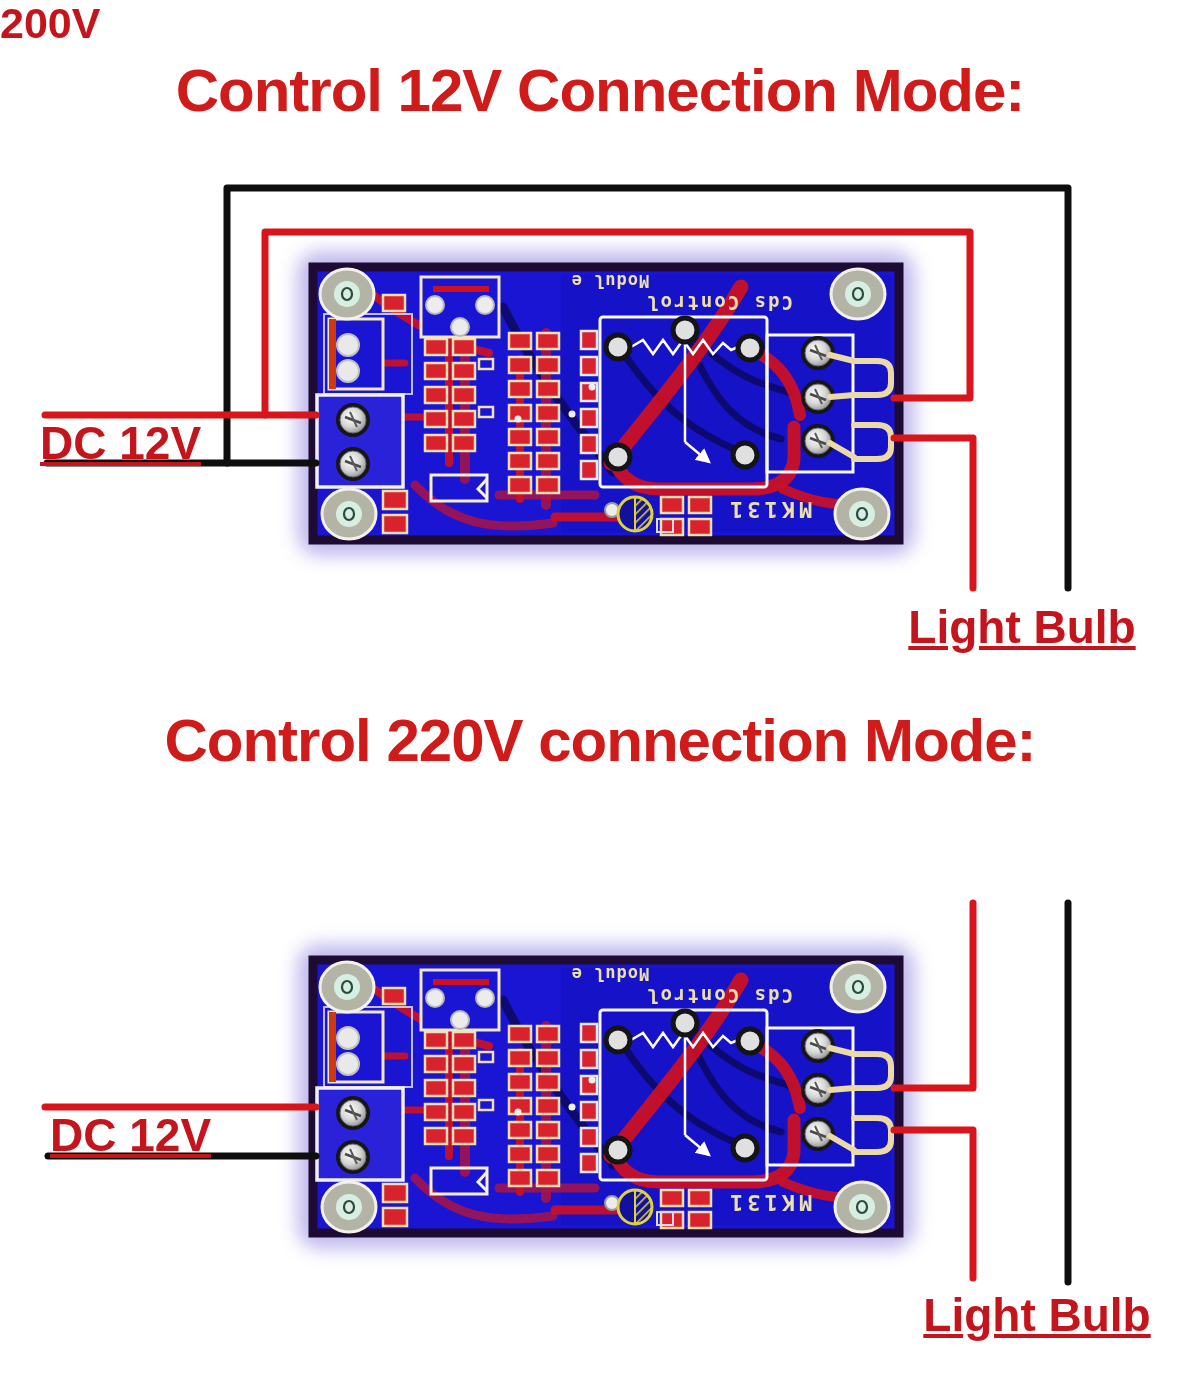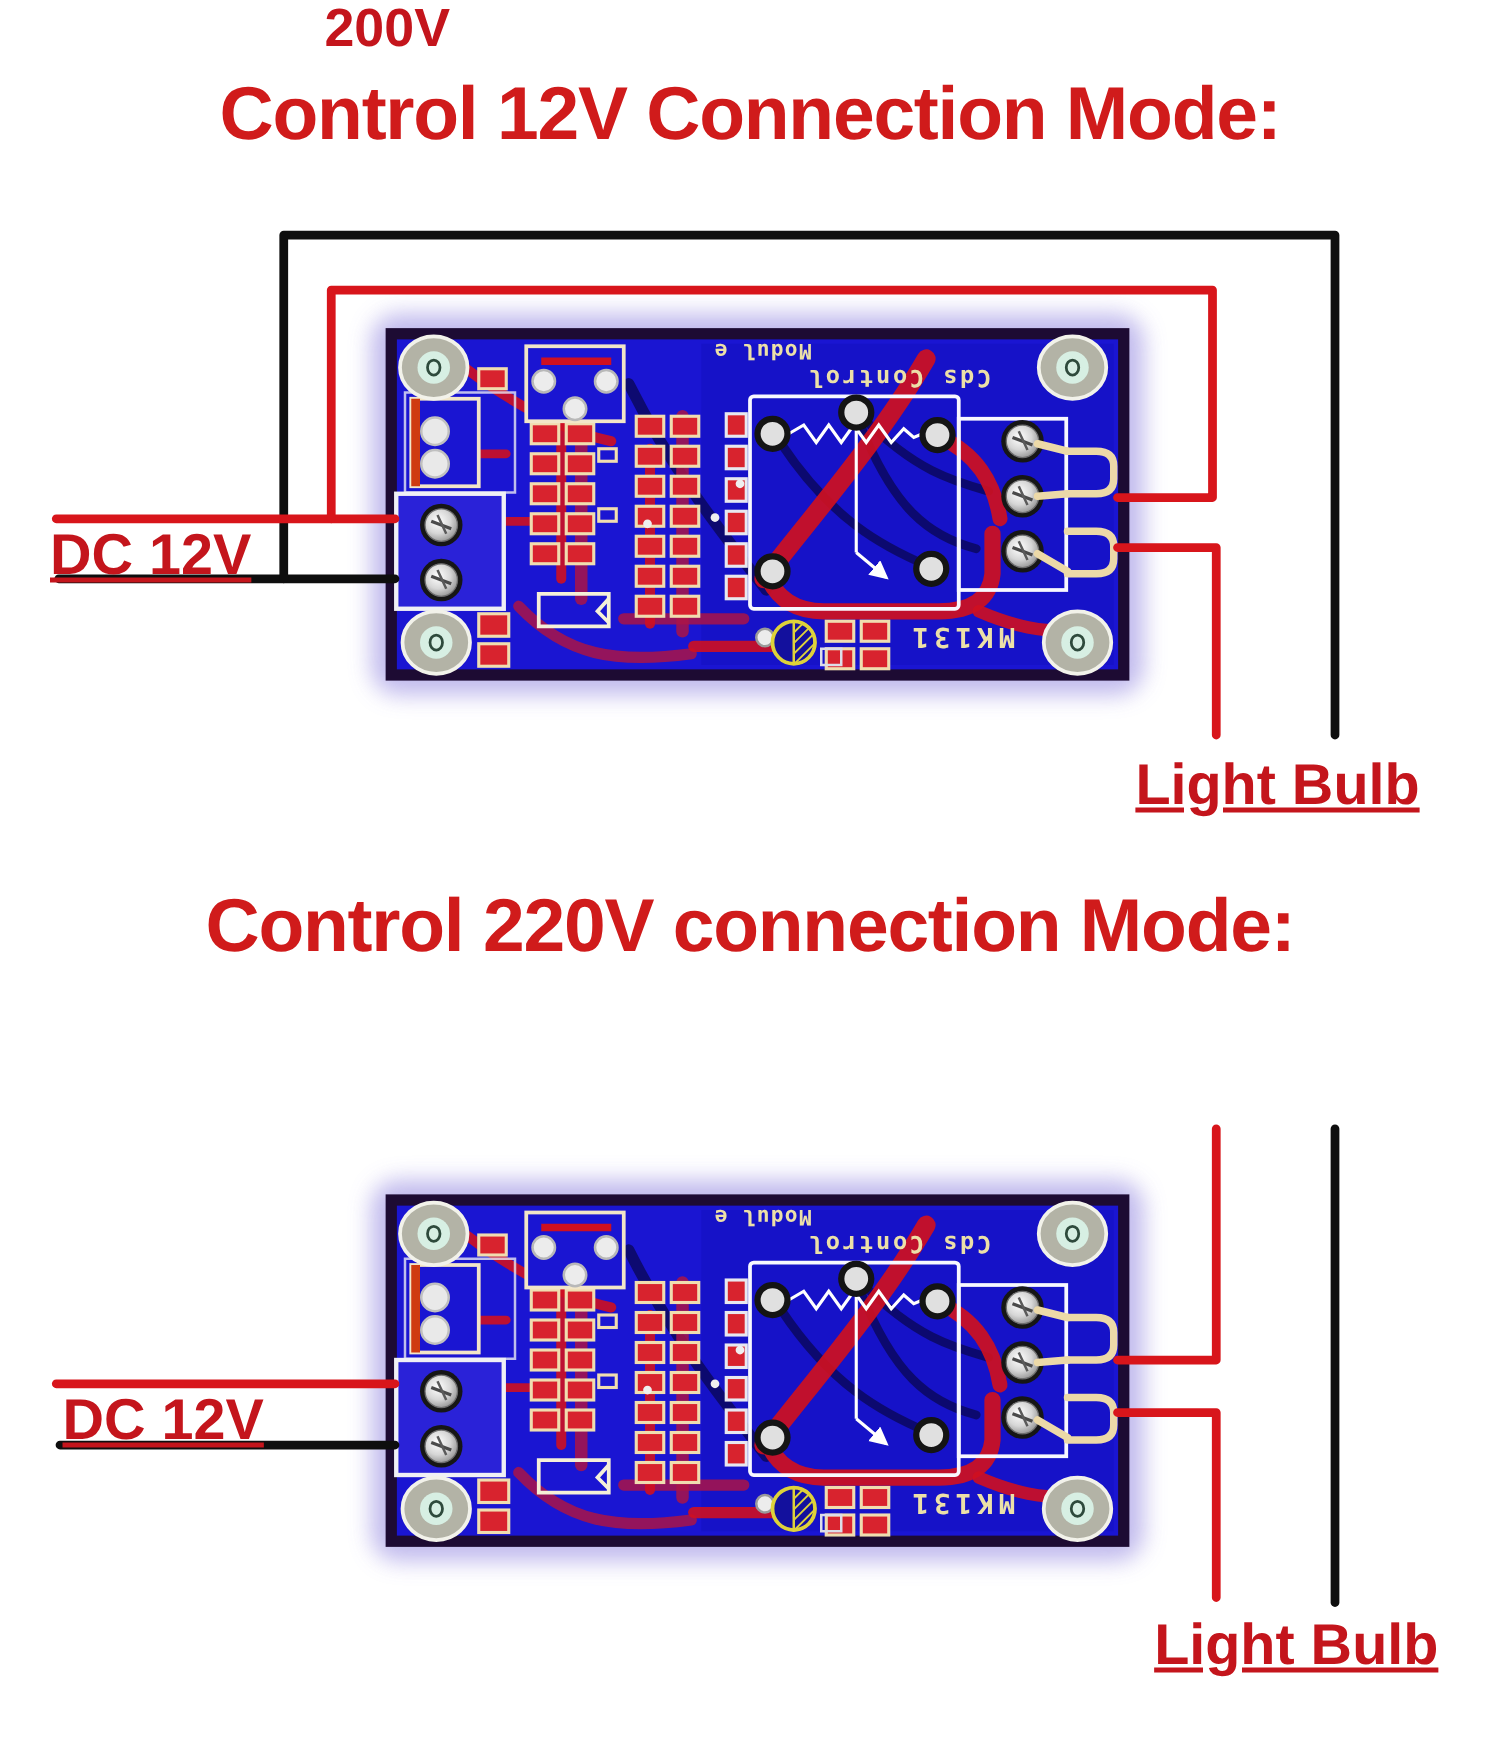--- a/index.html
+++ b/index.html
@@ -9,21 +9,21 @@
   svg.diagram{position:absolute;left:0;top:0;}
   .lbl{position:absolute;font-weight:bold;color:#c4151c;white-space:nowrap;text-decoration:underline;}
   .title{position:absolute;left:0;width:100%;text-align:center;font-weight:bold;
          color:#d01b1b;font-size:60px;letter-spacing:-1px;}
   .title1{top:56px;}
   .title2{top:706px;}
   .dc1{left:40px;top:416px;font-size:46px;}
   .dc2{left:50px;top:1108px;font-size:46px;}
   .bulb1{left:845px;top:600px;width:354px;text-align:center;font-size:46px;}
   .bulb2{left:860px;top:1288px;width:354px;text-align:center;font-size:46px;}
-  .supply{left:840px;top:798px;width:360px;text-align:right;font-size:43px;
+  .supply{left:840px;top:798px;width:360px;text-align:left;font-size:43px;
           font-weight:bold;color:#c4151c;line-height:1.08;}
 </style>
 </head>
 <body>
 
 <div class="canvas">
 
 <svg class="diagram" width="1200" height="1399" viewBox="0 0 1200 1399" xmlns="http://www.w3.org/2000/svg">
   <defs>
     <filter id="blur9" x="-40%" y="-40%" width="180%" height="180%">

